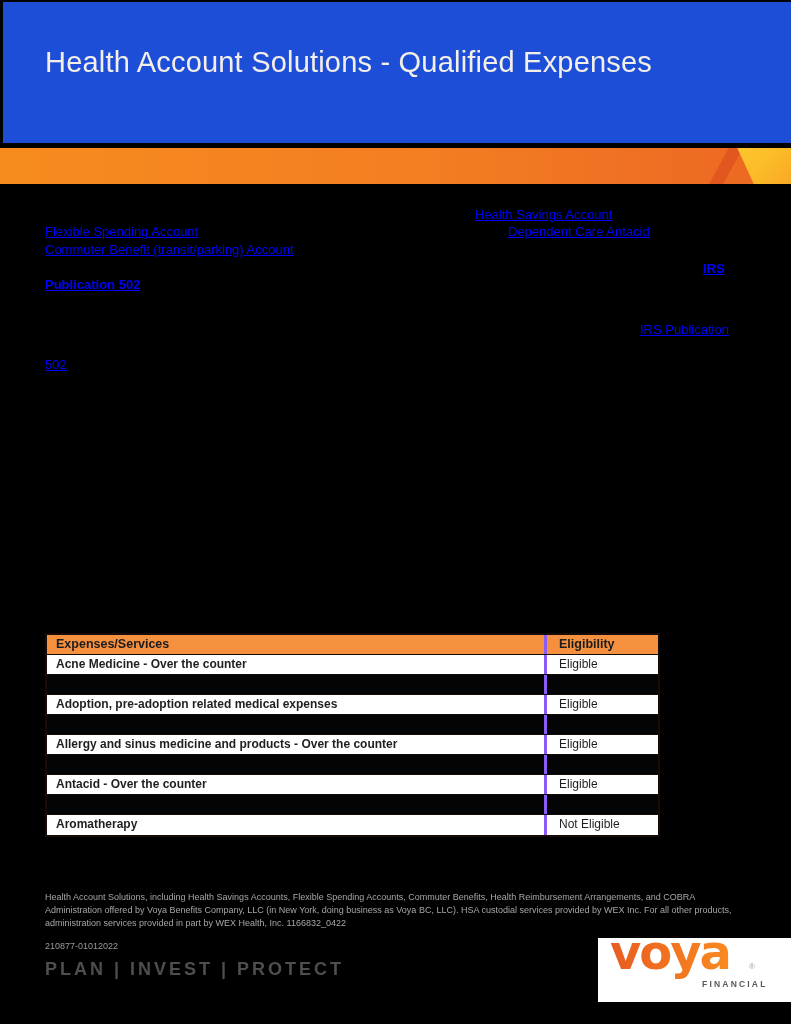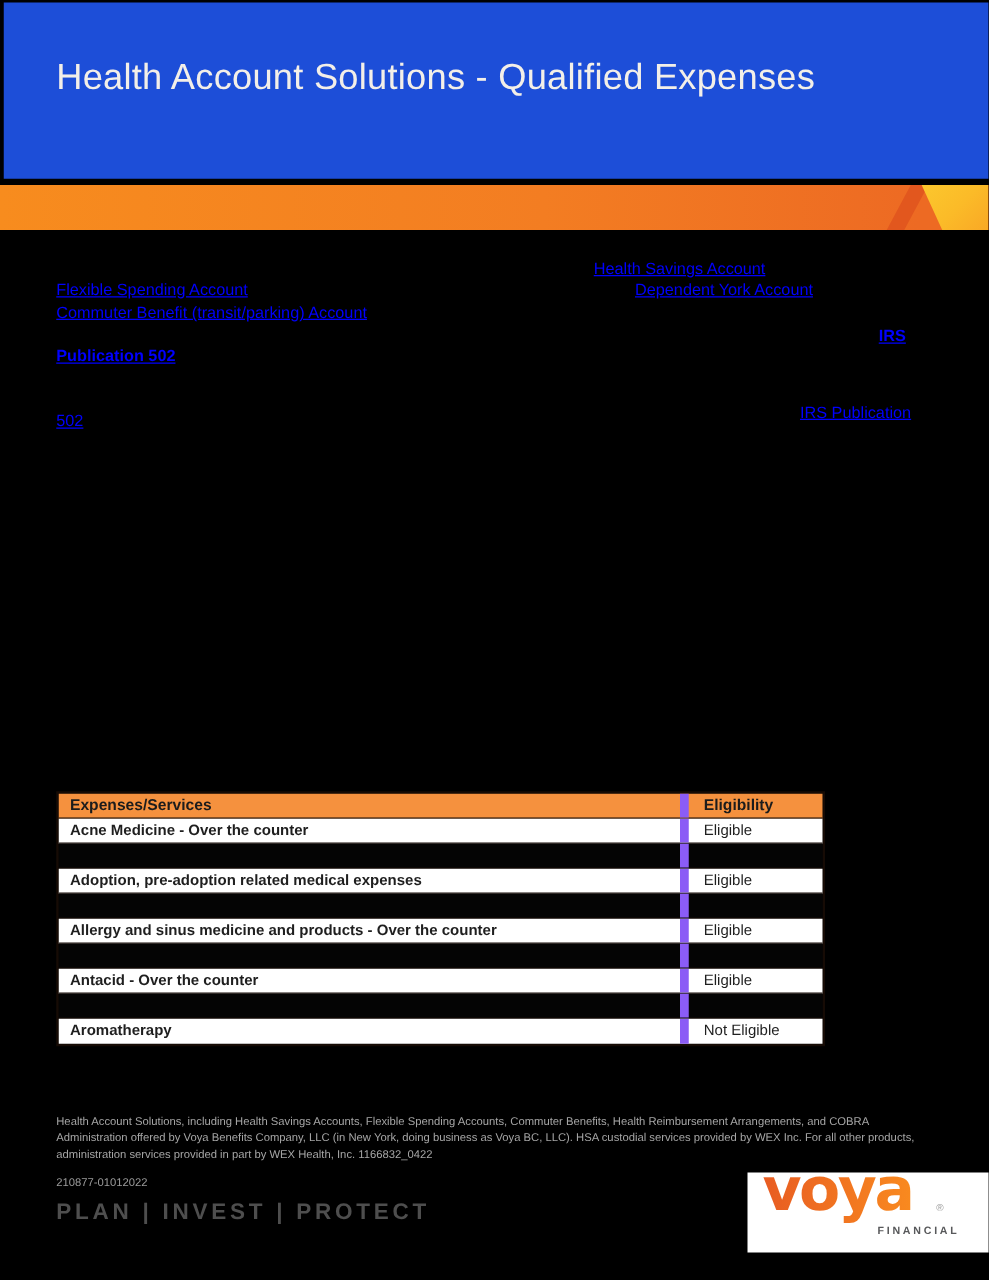--- a/index.html
+++ b/index.html
@@ -24,33 +24,33 @@
   .doc-link{position:absolute;font-size:13px;color:#0101FD;text-decoration:underline;
       white-space:nowrap;cursor:pointer;}
   .doc-link.bold{font-weight:bold;}
   .lnk-hsa{left:475px;top:207px;}
   .lnk-fsa{left:45px;top:224px;}
   .lnk-dca{left:508px;top:224px;}
   .lnk-commuter{left:45px;top:242px;}
   .lnk-irs{left:675px;top:261px;padding-left:28px;}
   .lnk-pub502{left:45px;top:277px;}
   .lnk-irspub{left:640px;top:322px;}
-  .lnk-502{left:45px;top:329px;}
+  .lnk-502{left:45px;top:357px;}
 
   
   .expenses-table{position:absolute;left:45px;top:633px;width:615px;
       border:2px solid #160B05;box-sizing:border-box;}
   .t-row{display:flex;height:20px;line-height:19px;border-bottom:1px solid #140A04;
       box-sizing:border-box;}
   .t-row:last-child{border-bottom:none;}
   .t-head{background:#F5913E;font-weight:bold;color:#1C1C1C;font-size:12.5px;align-items:flex-end;}
   .t-item{background:#ffffff;color:#1F1F1F;font-size:12px;}
   .t-spacer{background:#040404;}
   .c-name{width:497px;padding-left:9px;box-sizing:border-box;overflow:hidden;white-space:nowrap;}
-  .c-elig{flex:1;padding-left:12px;box-sizing:border-box;border-left:7px solid #8b5cf6;
+  .c-elig{flex:1;padding-left:12px;box-sizing:border-box;border-left:3px solid #8b5cf6;
       overflow:hidden;white-space:nowrap;}
   .t-item .c-name{font-weight:bold;}
 
   
   .disclaimer{position:absolute;left:45px;top:891px;width:700px;color:#A6A6A6;
       font-size:9px;line-height:13px;}
   .disclaimer div{white-space:nowrap;}
   .doc-number{position:absolute;left:45px;top:941px;font-size:9px;color:#9B9B9B;}
   .tagline{position:absolute;left:45px;top:959px;font-size:18px;font-weight:bold;
       color:#4E4E4E;letter-spacing:3px;white-space:nowrap;}
@@ -73,21 +73,21 @@
   <div class="header">
     <div class="header-title">Health Account Solutions - Qualified Expenses</div>
   </div>
 
   <div class="ribbon"></div>
   <div class="ribbon-dark-band"></div>
   <div class="ribbon-wedge"></div>
 
   <a class="doc-link lnk-hsa">Health Savings Account</a>
   <a class="doc-link lnk-fsa">Flexible Spending Account</a>
-  <a class="doc-link lnk-dca">Dependent York Account</a>
+  <a class="doc-link lnk-dca">Dependent Care Antacid</a>
   <a class="doc-link lnk-commuter">Commuter Benefit (transit/parking) Account</a>
   <a class="doc-link bold lnk-irs">IRS</a>
   <a class="doc-link bold lnk-pub502">Publication 502</a>
   <a class="doc-link lnk-irspub">IRS Publication</a>
   <a class="doc-link lnk-502">502</a>
 
   <div class="expenses-table">
     <div class="t-row t-head">
       <div class="c-name">Expenses/Services</div>
       <div class="c-elig">Eligibility</div>

